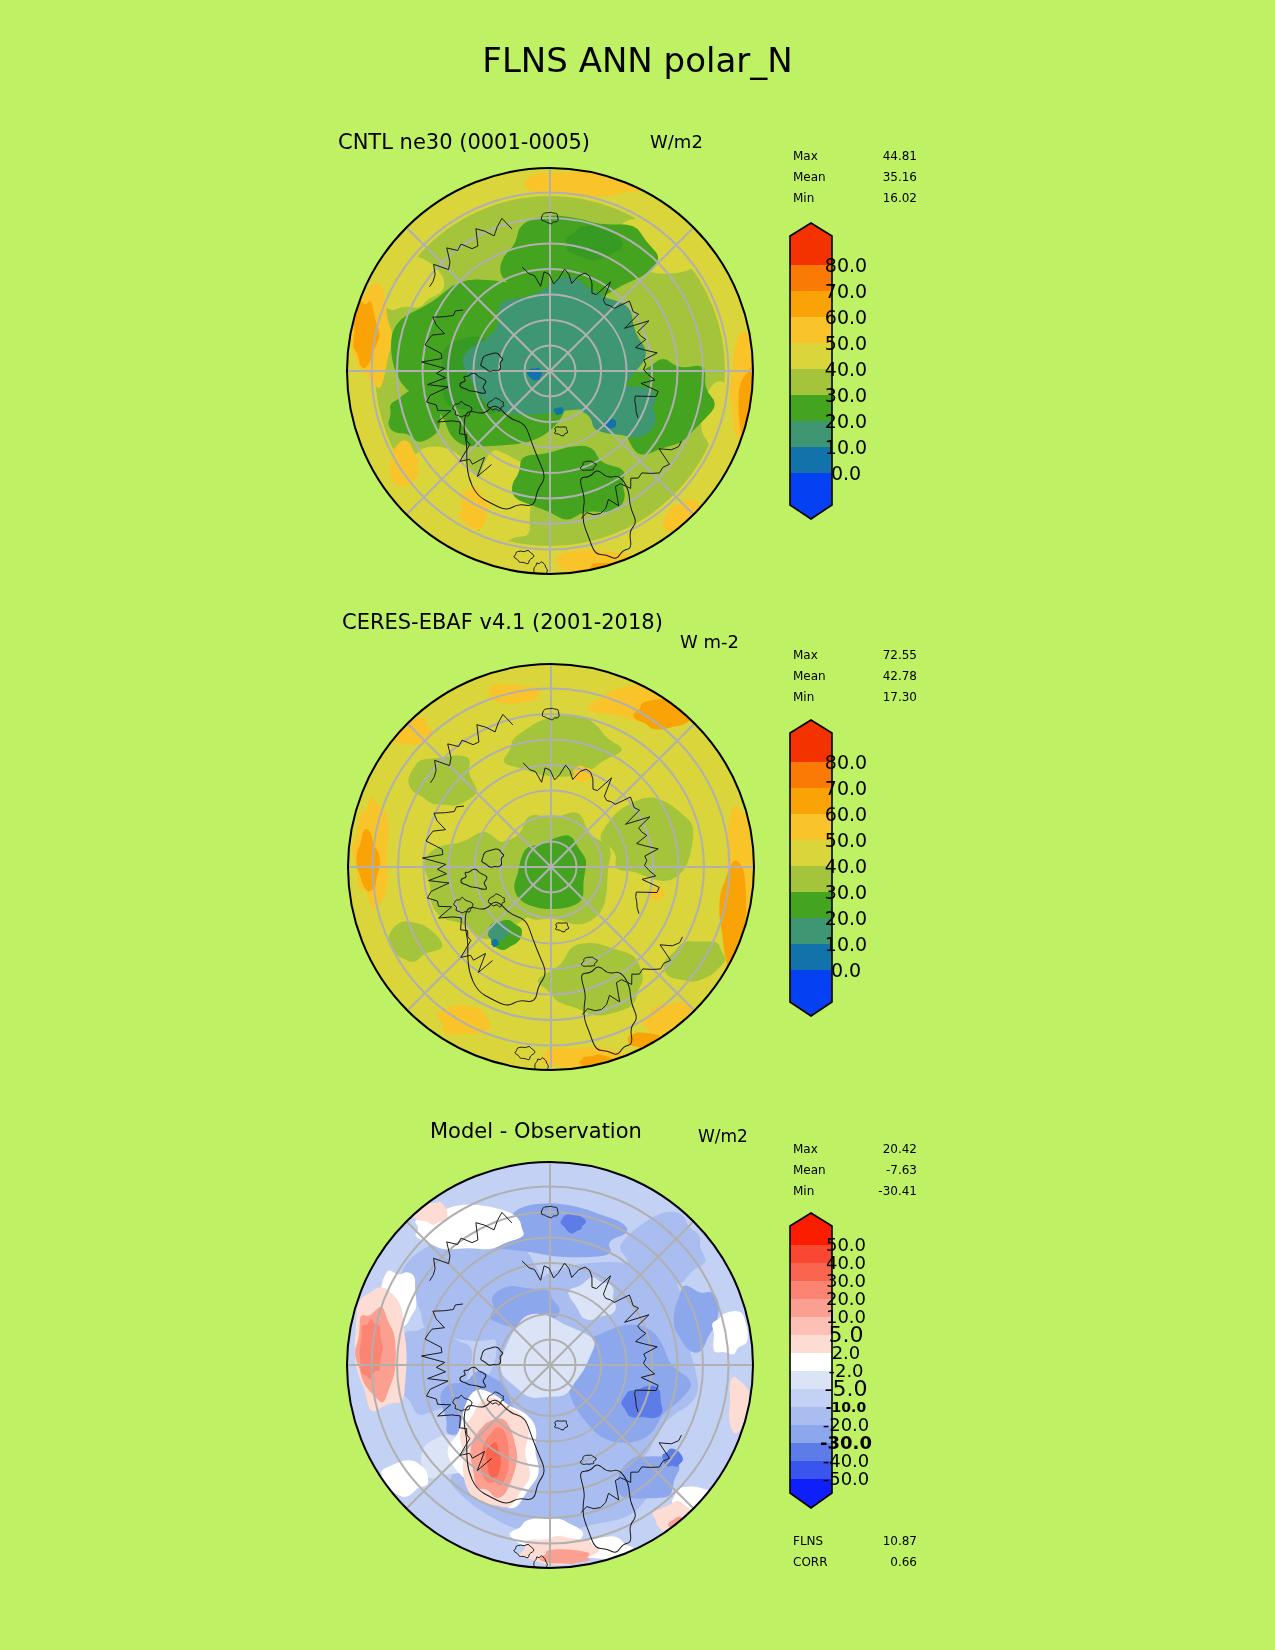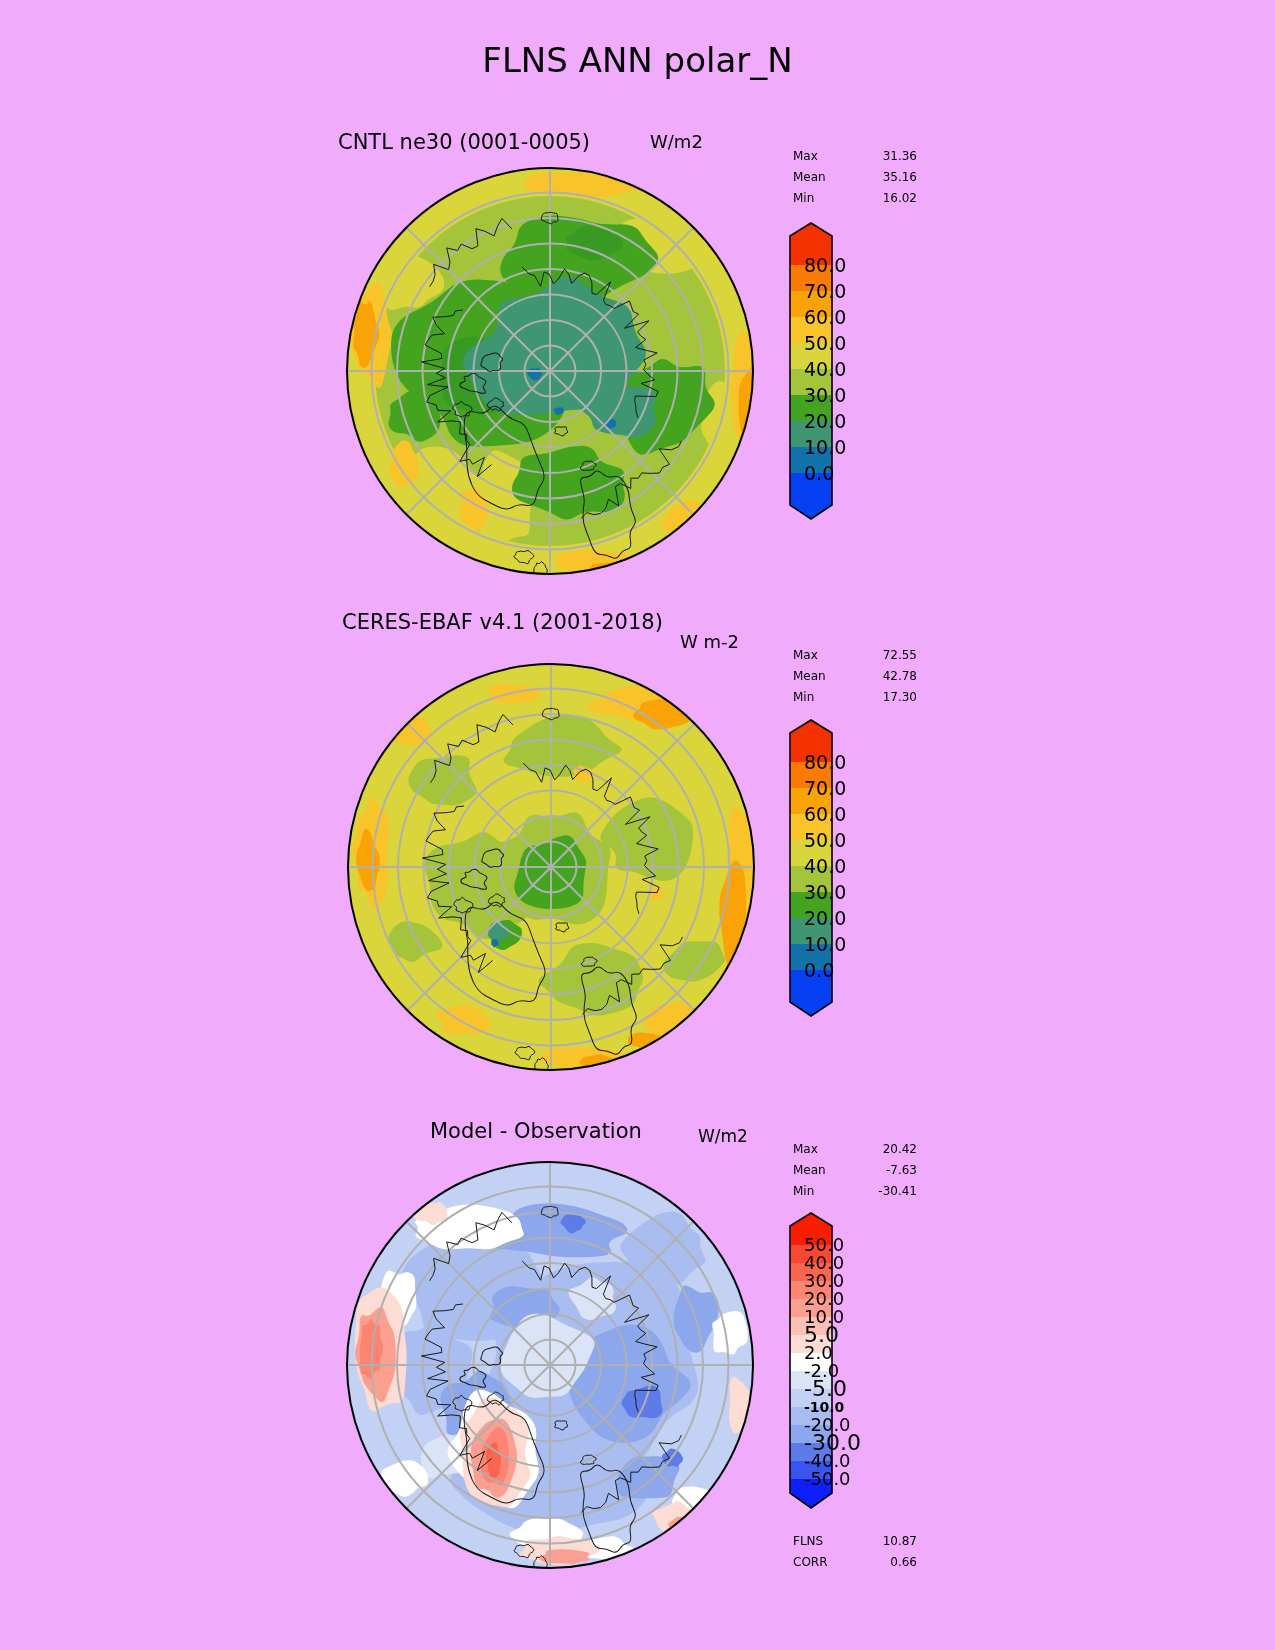--- a/index.html
+++ b/index.html
@@ -1,38 +1,38 @@
 <!DOCTYPE html>
 <html><head>
 <meta charset="utf-8">
 <style>
   html,body{margin:0;padding:0;background:#fff;}
-  .page{position:relative;width:1275px;height:1650px;background:#f0abfc;
+  .page{position:relative;width:1275px;height:1650px;background:#bef264;
         font-family:"DejaVu Sans","Liberation Sans",sans-serif;color:#000;overflow:hidden;}
   .abs{position:absolute;}
   .fig-title{left:0;top:40px;width:1275px;text-align:center;font-size:34px;}
   .map-title{font-size:21px;white-space:nowrap;}
   .map-unit{font-size:18px;white-space:nowrap;}
   .stat-row{left:793px;width:124px;display:flex;justify-content:space-between;
             font-size:12px;line-height:20px;white-space:nowrap;}
-  .cb-label{width:84px;text-align:left;line-height:24px;white-space:nowrap;}
+  .cb-label{width:84px;text-align:center;line-height:24px;white-space:nowrap;}
   svg{display:block;}
 </style>
 </head>
 <body>
 
 <div class="page">
 
   <div class="abs fig-title">FLNS ANN polar_N</div>
 
   <div class="abs map-title" style="left:338px;top:130px">CNTL ne30 (0001-0005)</div>
   <div class="abs map-unit" style="left:650px;top:131px">W/m2</div>
   <div class="abs stat-row" style="top:146px">
     <span>Max</span>
-    <span>31.36</span>
+    <span>44.81</span>
   </div>
   <div class="abs stat-row" style="top:167px">
     <span>Mean</span>
     <span>35.16</span>
   </div>
   <div class="abs stat-row" style="top:188px">
     <span>Min</span>
     <span>16.02</span>
   </div>
   <svg id="map1" class="abs" style="left:345px;top:166px" width="410" height="410" viewBox="0 0 410 410">
@@ -353,21 +353,21 @@
       <div class="abs cb-label" style="left: 804px; top: 1251px; font-size: 18px;">40.0</div>
       <div class="abs cb-label" style="left: 804px; top: 1269px; font-size: 18px;">30.0</div>
       <div class="abs cb-label" style="left: 804px; top: 1287px; font-size: 18px;">20.0</div>
       <div class="abs cb-label" style="left: 804px; top: 1305px; font-size: 18px;">10.0</div>
       <div class="abs cb-label" style="left: 804px; top: 1323px; font-size: 22px;">5.0</div>
       <div class="abs cb-label" style="left: 804px; top: 1341px; font-size: 18px;">2.0</div>
       <div class="abs cb-label" style="left: 804px; top: 1359px; font-size: 18px;">-2.0</div>
       <div class="abs cb-label" style="left: 804px; top: 1377px; font-size: 22px;">-5.0</div>
       <div class="abs cb-label" style="left: 804px; top: 1395px; font-size: 14px; font-weight: bold;">-10.0</div>
       <div class="abs cb-label" style="left: 804px; top: 1413px; font-size: 18px;">-20.0</div>
-      <div class="abs cb-label" style="left: 804px; top: 1431px; font-size: 22px;">-30.0</div>
+      <div class="abs cb-label" style="left: 804px; top: 1431px; font-size: 18px; font-weight: bold;">-30.0</div>
       <div class="abs cb-label" style="left: 804px; top: 1449px; font-size: 18px;">-40.0</div>
       <div class="abs cb-label" style="left: 804px; top: 1467px; font-size: 18px;">-50.0</div>
     </div>
 
   <div class="abs stat-row" style="top:1531px">
     <span>FLNS</span>
     <span>10.87</span>
   </div>
   <div class="abs stat-row" style="top:1552px">
     <span>CORR</span>

